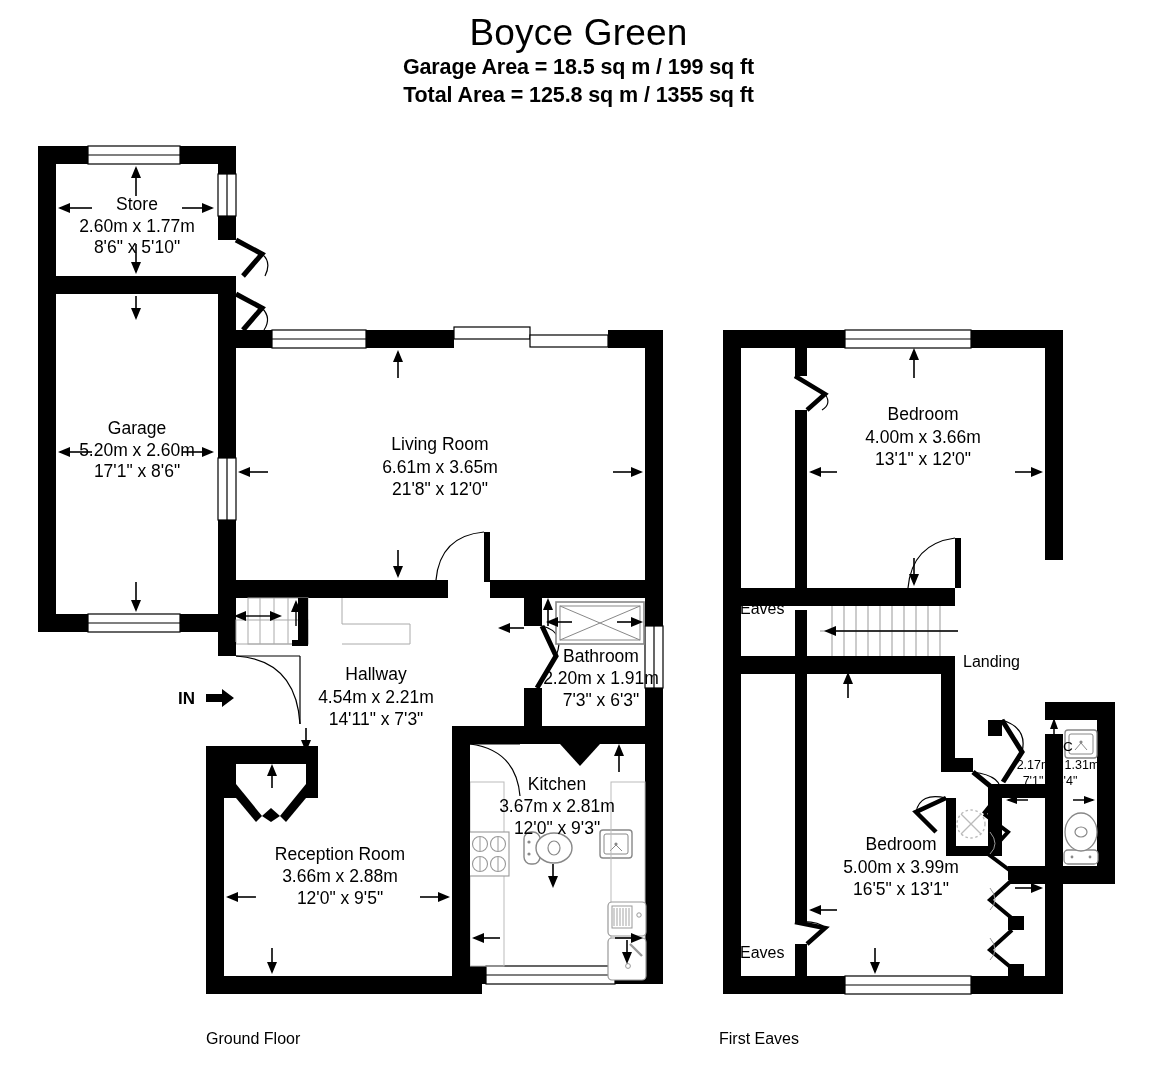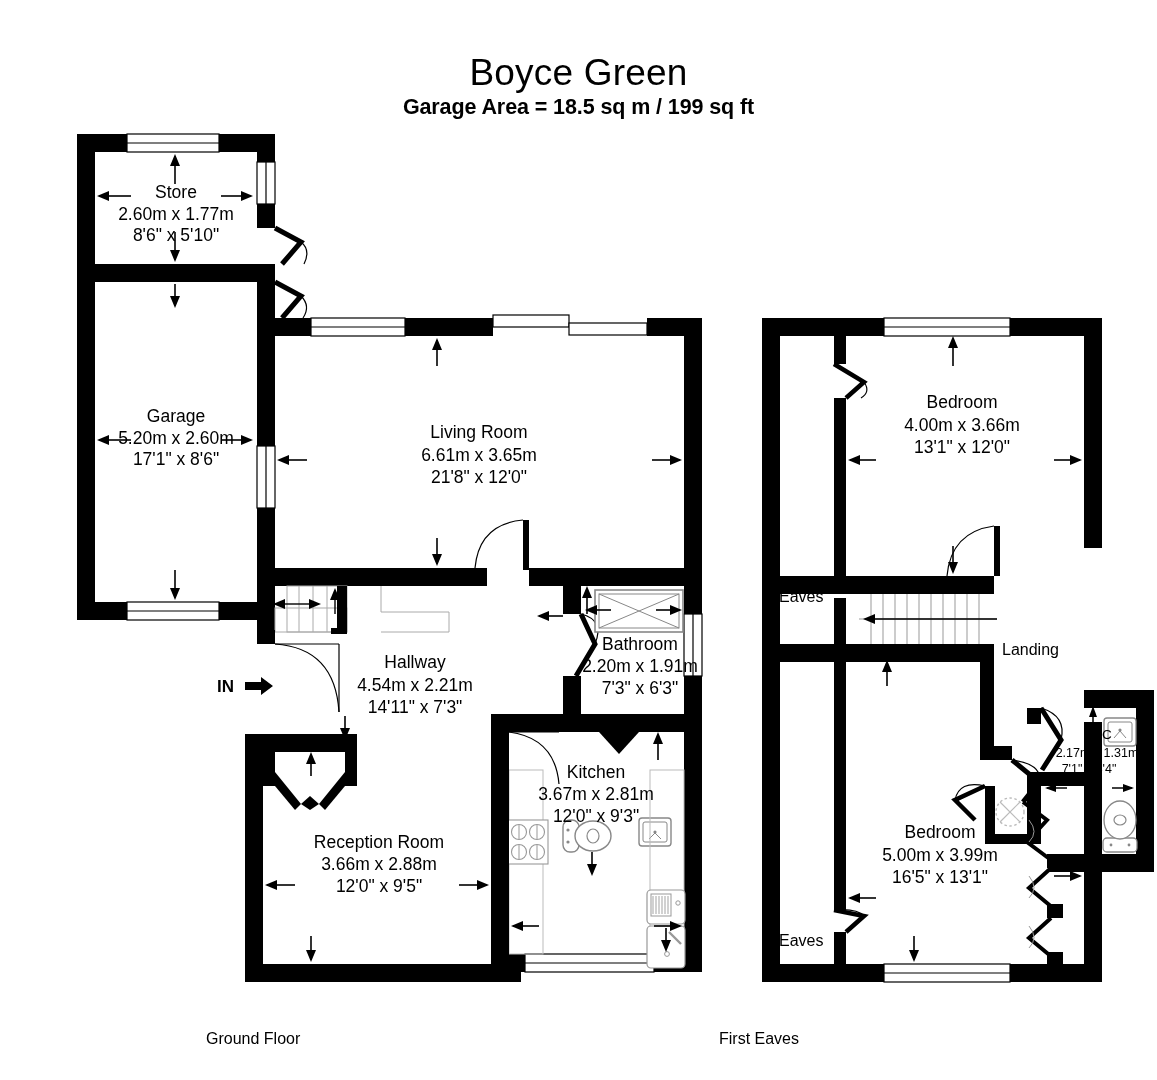--- a/index.html
+++ b/index.html
@@ -4,51 +4,52 @@
 <style>
   html,body{margin:0;padding:0;background:#ffffff;}
   body{
     width:1157px;height:1080px;
     font-family:"Liberation Sans", sans-serif;
     color:#000000;
     position:relative;
     overflow:hidden;
   }
   #header{
-    position:absolute;left:0;top:0;width:1157px;text-align:center;margin-top:40px;
+    position:absolute;left:0;top:0;width:1157px;text-align:center;
   }
   #title{
     font-size:37px;font-weight:400;letter-spacing:0.2px;
     margin-top:14px;line-height:1.05;
   }
   .subline{
     font-size:21.5px;font-weight:bold;line-height:1.32;
     letter-spacing:-0.1px;
   }
-  #plan-wrap{position:absolute;left:0;top:120px;width:1075px;height:944px;padding-left:39px;}
+  #plan-wrap{position:absolute;left:0;top:132px;width:1075px;height:944px;}
   svg{display:block;}
   .flabel{
     position:absolute;font-size:16px;font-weight:400;
   }
   #gf-label{left:206px;top:1030px;}
   #ff-label{left:719px;top:1030px;}
   .rmname{font-size:17.5px;}
   .rmdim{font-size:17.5px;}
   .wcname{font-size:13.5px;}
   .wcdim{font-size:12.5px;}
   .eaves{font-size:16px;}
   .landing{font-size:16px;}
   .inlbl{font-size:17px;font-weight:bold;}
 </style>
 </head>
 <body>
 
 <div id="header">
   <div id="title">Boyce Green</div>
   <div class="subline">Garage Area  = 18.5 sq m  / 199 sq ft</div>
+  <div class="subline">Total Area  = 125.8 sq m  / 1355 sq ft</div>
 </div>
 
 <div id="plan-wrap">
 <svg width="1157" height="944" viewBox="0 0 1157 944">
 
   <g>
 
     <g>
 
       <rect x="38" y="14" width="18" height="148" fill="#000"></rect>

